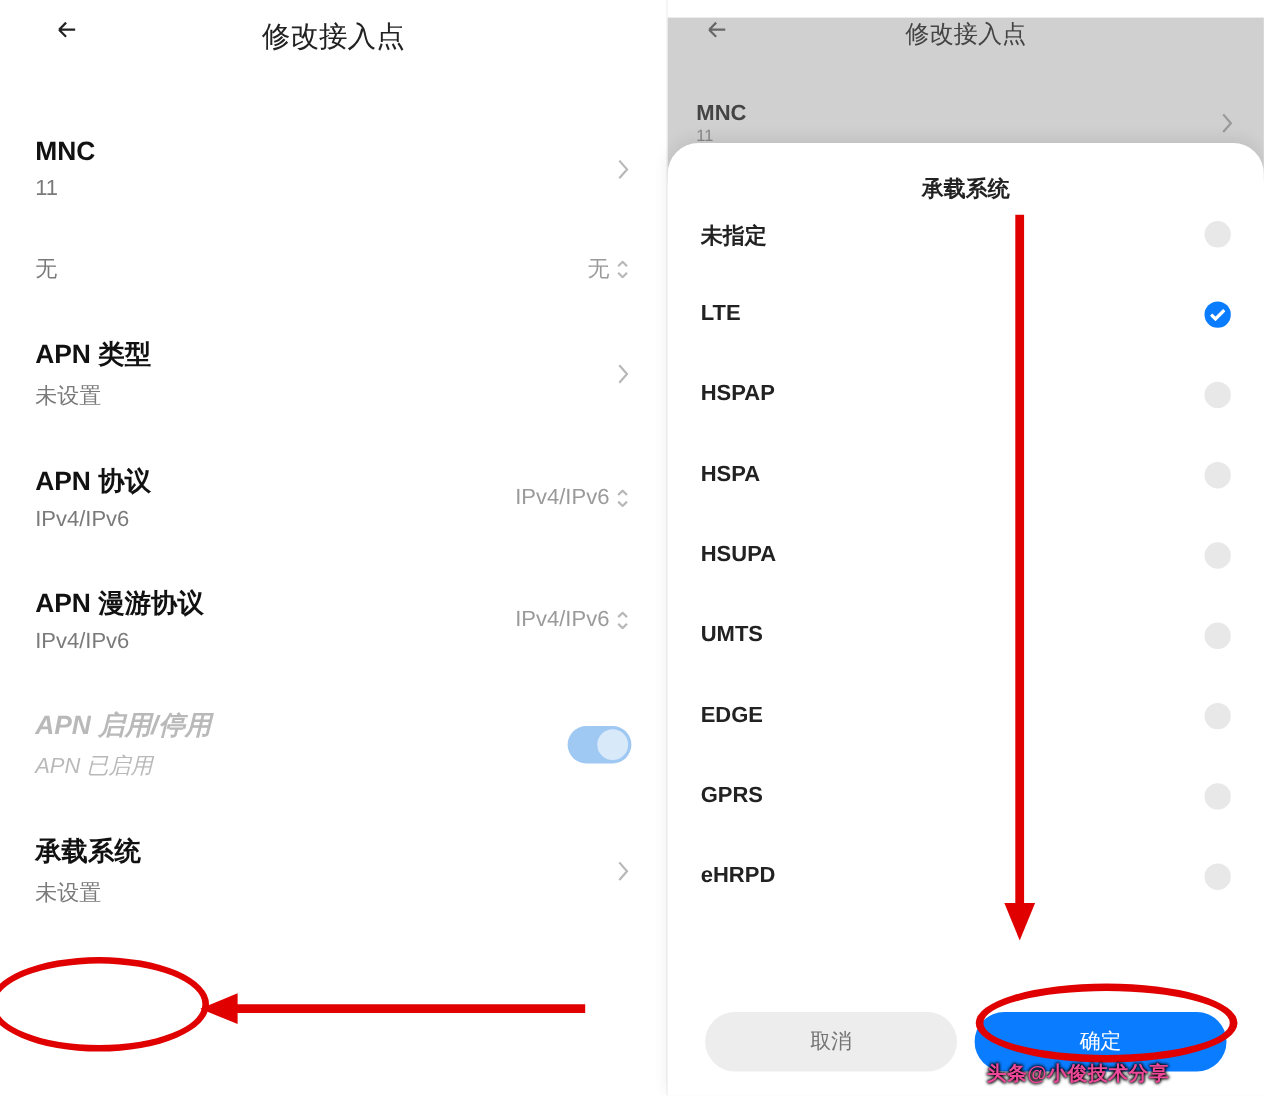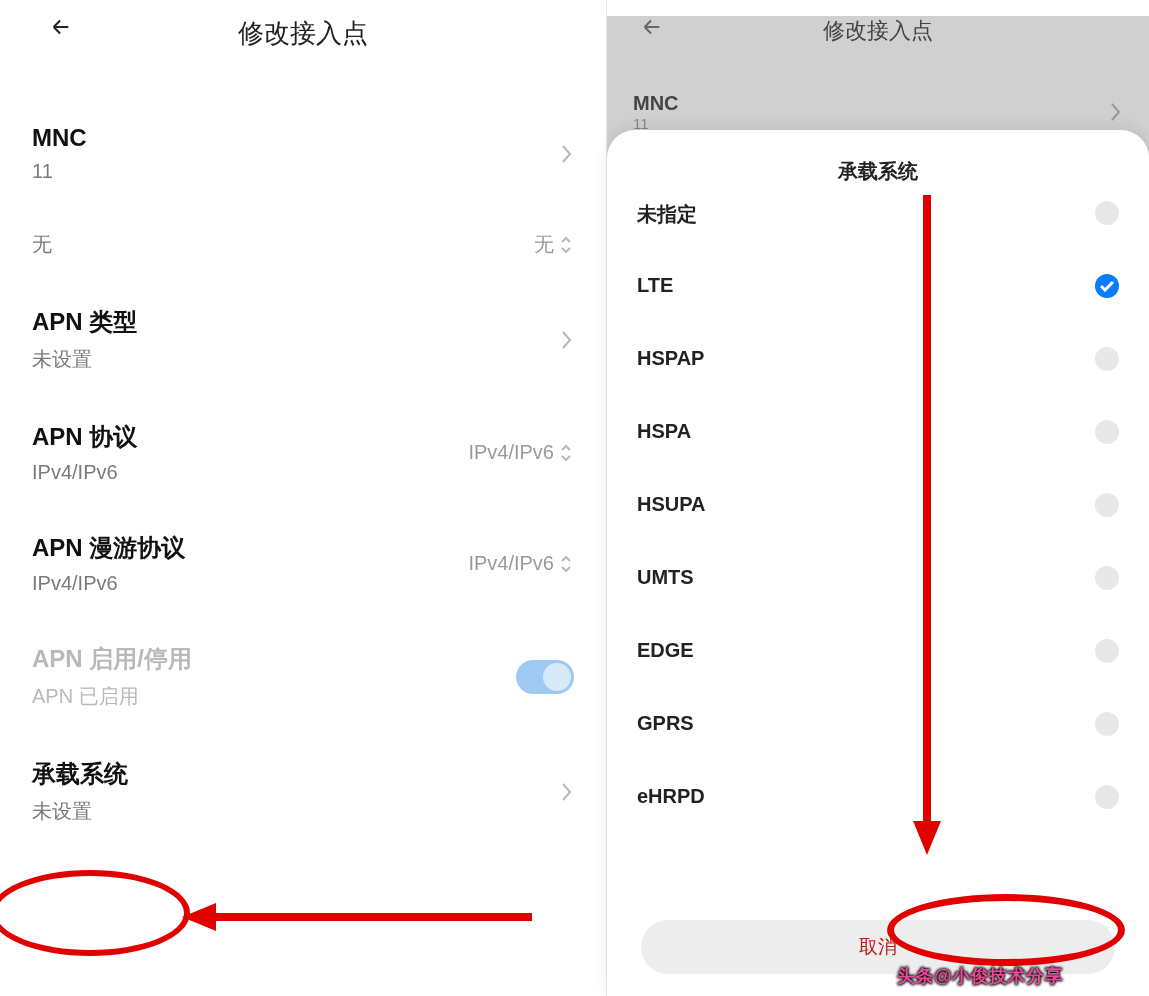--- a/index.html
+++ b/index.html
@@ -13,21 +13,21 @@
     .header { height: 84px; display: flex; justify-content: center; position: relative; margin-top: 16px; }
     .back-icon { position: absolute; left: 18px; width: 22px; height: 22px; display: flex; align-items: center; }
     .back-icon svg { width: 22px; height: 22px; stroke: #222; stroke-width: 2.2; fill: none; }
     .header-title { font-size: 26px; font-weight: 500; color: #222; }
 
     
     .row { display: flex; justify-content: space-between; align-items: center; padding: 24px 0; }
     .row .labels { display: flex; flex-direction: column; gap: 8px; }
     .row .title { font-size: 24px; font-weight: 700; color: #111; }
     .row .sub { font-size: 20px; color: #7a7a7a; }
-    .row.disabled .title, .row.disabled .sub { color: #b9b9b9; }
+    .row.disabled .title, .row.disabled .sub { color: #b9b9b9; font-style: italic; }
     .row .tail { display: flex; align-items: center; gap: 6px; color: #9a9a9a; font-size: 20px; }
     .chevron-right { width: 14px; height: 22px; }
     .chevron-right svg { width: 100%; height: 100%; stroke: #b8b8b8; stroke-width: 2; fill: none; }
     .sort-arrows { width: 14px; height: 22px; display: flex; flex-direction: column; justify-content: center; gap: 2px; }
     .sort-arrows svg { width: 12px; height: 7px; stroke: #b8b8b8; stroke-width: 2; fill: none; }
 
     
     .toggle { width: 58px; height: 34px; background: #9fc8f2; border-radius: 34px; position: relative; }
     .toggle::after { content: ""; position: absolute; right: 3px; top: 3px; width: 28px; height: 28px; background: #fff; border-radius: 50%; opacity: 0.6; }
 
@@ -45,21 +45,21 @@
     .popup { position: absolute; left: 0; right: 0; top: 130px; bottom: 0; background: #fff; border-radius: 28px 28px 0 0; box-shadow: 0 -4px 14px rgba(0,0,0,0.08); padding: 28px 30px 0; display: flex; flex-direction: column; }
     .popup-title { text-align: center; font-size: 20px; font-weight: 700; color: #222; margin-bottom: 16px; }
     .option { display: flex; justify-content: space-between; height: 73px; }
     .option .opt-label { font-size: 20px; font-weight: 600; color: #222; }
     .radio { width: 24px; height: 24px; border-radius: 50%; background: #e8e8e8; }
     .radio.checked { background: #0a7cff; display: flex; align-items: center; justify-content: center; }
     .radio.checked svg { width: 14px; height: 11px; stroke: #fff; stroke-width: 3; fill: none; }
 
     .popup-footer { margin-top: 6px; display: flex; gap: 16px; padding: 0 4px 22px; }
     .footer-btn { flex: 1; height: 54px; border-radius: 30px; display: flex; align-items: center; justify-content: center; font-size: 19px; font-weight: 500; }
-    .footer-btn.cancel { background: #ededed; color: #b91c1c; }
+    .footer-btn.cancel { background: #ededed; color: #737373; }
     .footer-btn.confirm { background: #0a7cff; color: #fff; }
 
     
     .red-ellipse { position: absolute; border: 6px solid #e00000; border-radius: 50%/50%; pointer-events: none; }
     .red-arrow { position: absolute; pointer-events: none; }
     .red-arrow line { stroke: #e00000; stroke-width: 8; }
     .red-arrow polygon { fill: #e00000; }
 
     
     .watermark { position: absolute; bottom: 8px; right: 86px; font-size: 18px; color: #ec4899; text-shadow: 0 0 3px #000, 0 0 3px #000, 0 0 3px #000; font-weight: 600; letter-spacing: 0.5px; display: flex; align-items: center; gap: 4px; margin-top: 20px; }
@@ -247,20 +247,21 @@
             <div class="radio"></div>
           </div>
           <div class="option">
             <div class="opt-label">eHRPD</div>
             <div class="radio"></div>
           </div>
         </div>
 
       <div class="popup-footer">
         <div class="footer-btn cancel">取消</div>
+        <div class="footer-btn confirm">确定</div>
       </div>
     </div>
 
     <svg class="red-arrow" style="left: 300px; top: 195px; width: 40px; height: 660px;" viewBox="0 0 40 660">
       <line x1="20" y1="0" x2="20" y2="630"></line>
       <polygon points="20,660 6,626 34,626"></polygon>
     </svg>
     <div class="red-ellipse" style="left: 280px; top: 894px; width: 238px; height: 72px; border-width:7px;"></div>
   </div>
 </div>

